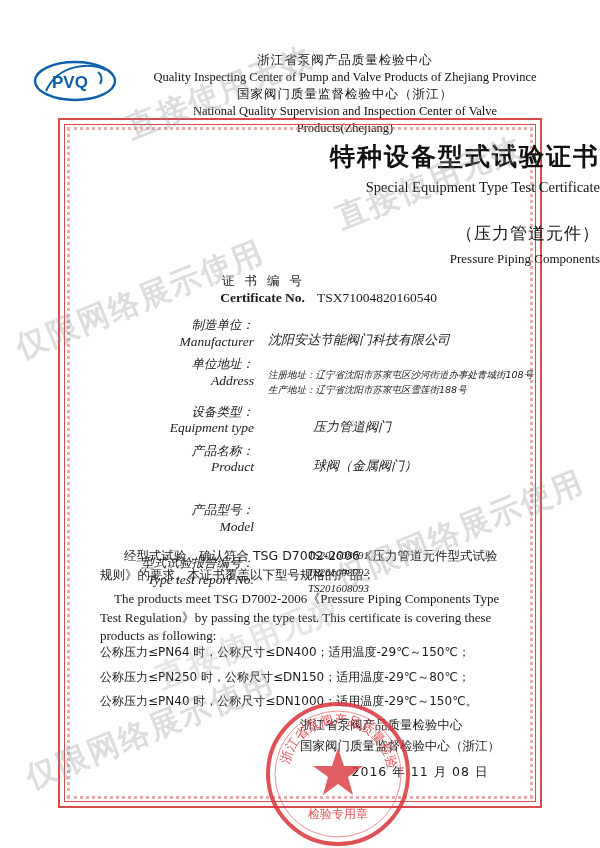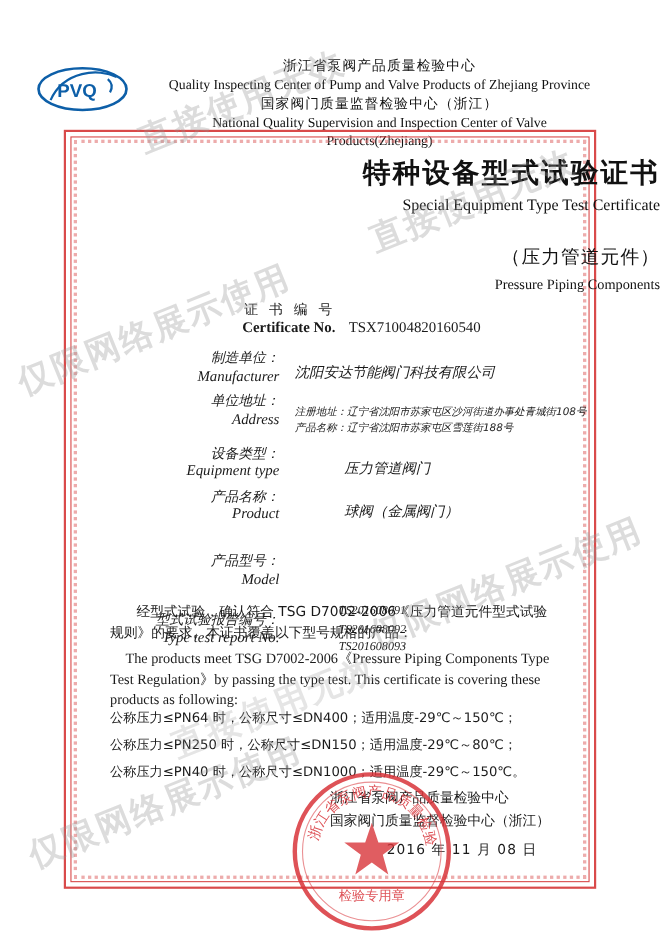--- a/index.html
+++ b/index.html
@@ -320,21 +320,21 @@
     <div class="val">沈阳安达节能阀门科技有限公司</div>
   </div>
 
   <div class="row">
     <div class="lbl">
       <div class="cn">单位地址：</div>
       <div class="en">Address</div>
     </div>
     <div class="val" style="padding-top:12px;">
       <span class="small">注册地址：辽宁省沈阳市苏家屯区沙河街道办事处青城街108号</span>
-      <span class="small">产品名称：辽宁省沈阳市苏家屯区雪莲街188号</span>
+      <span class="small">生产地址：辽宁省沈阳市苏家屯区雪莲街188号</span>
     </div>
   </div>
 
   <div class="row">
     <div class="lbl">
       <div class="cn">设备类型：</div>
       <div class="en">Equipment type</div>
     </div>
     <div class="val center-ish">压力管道阀门</div>
   </div>

